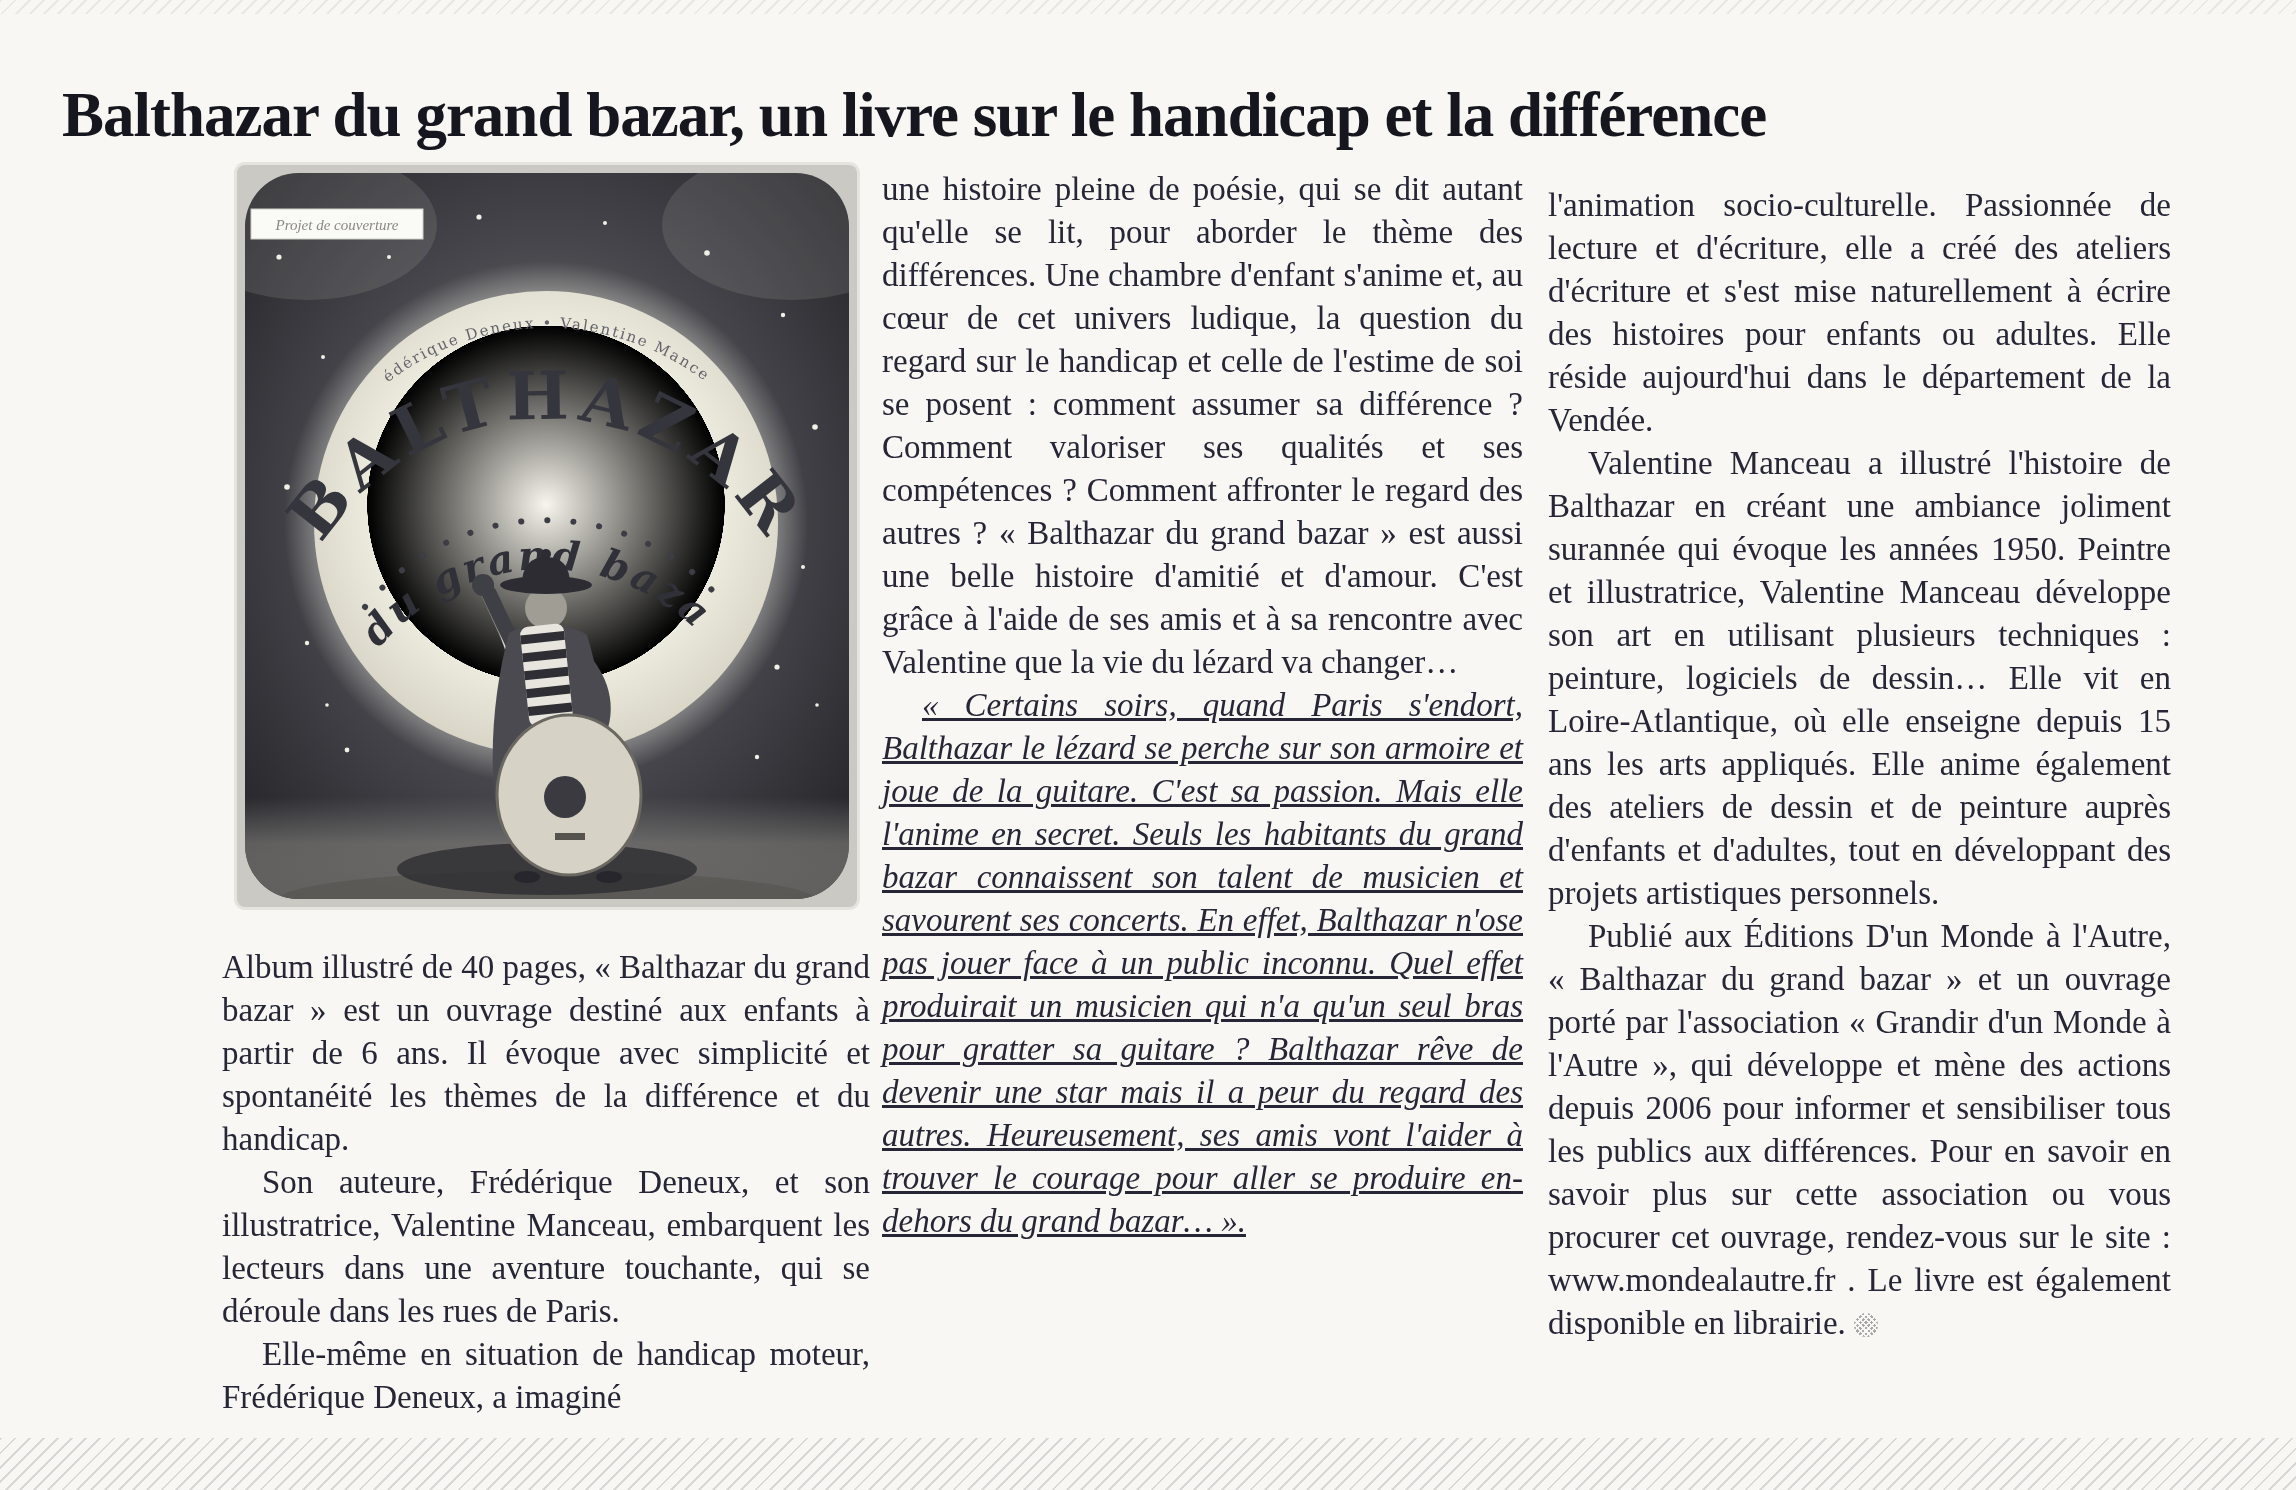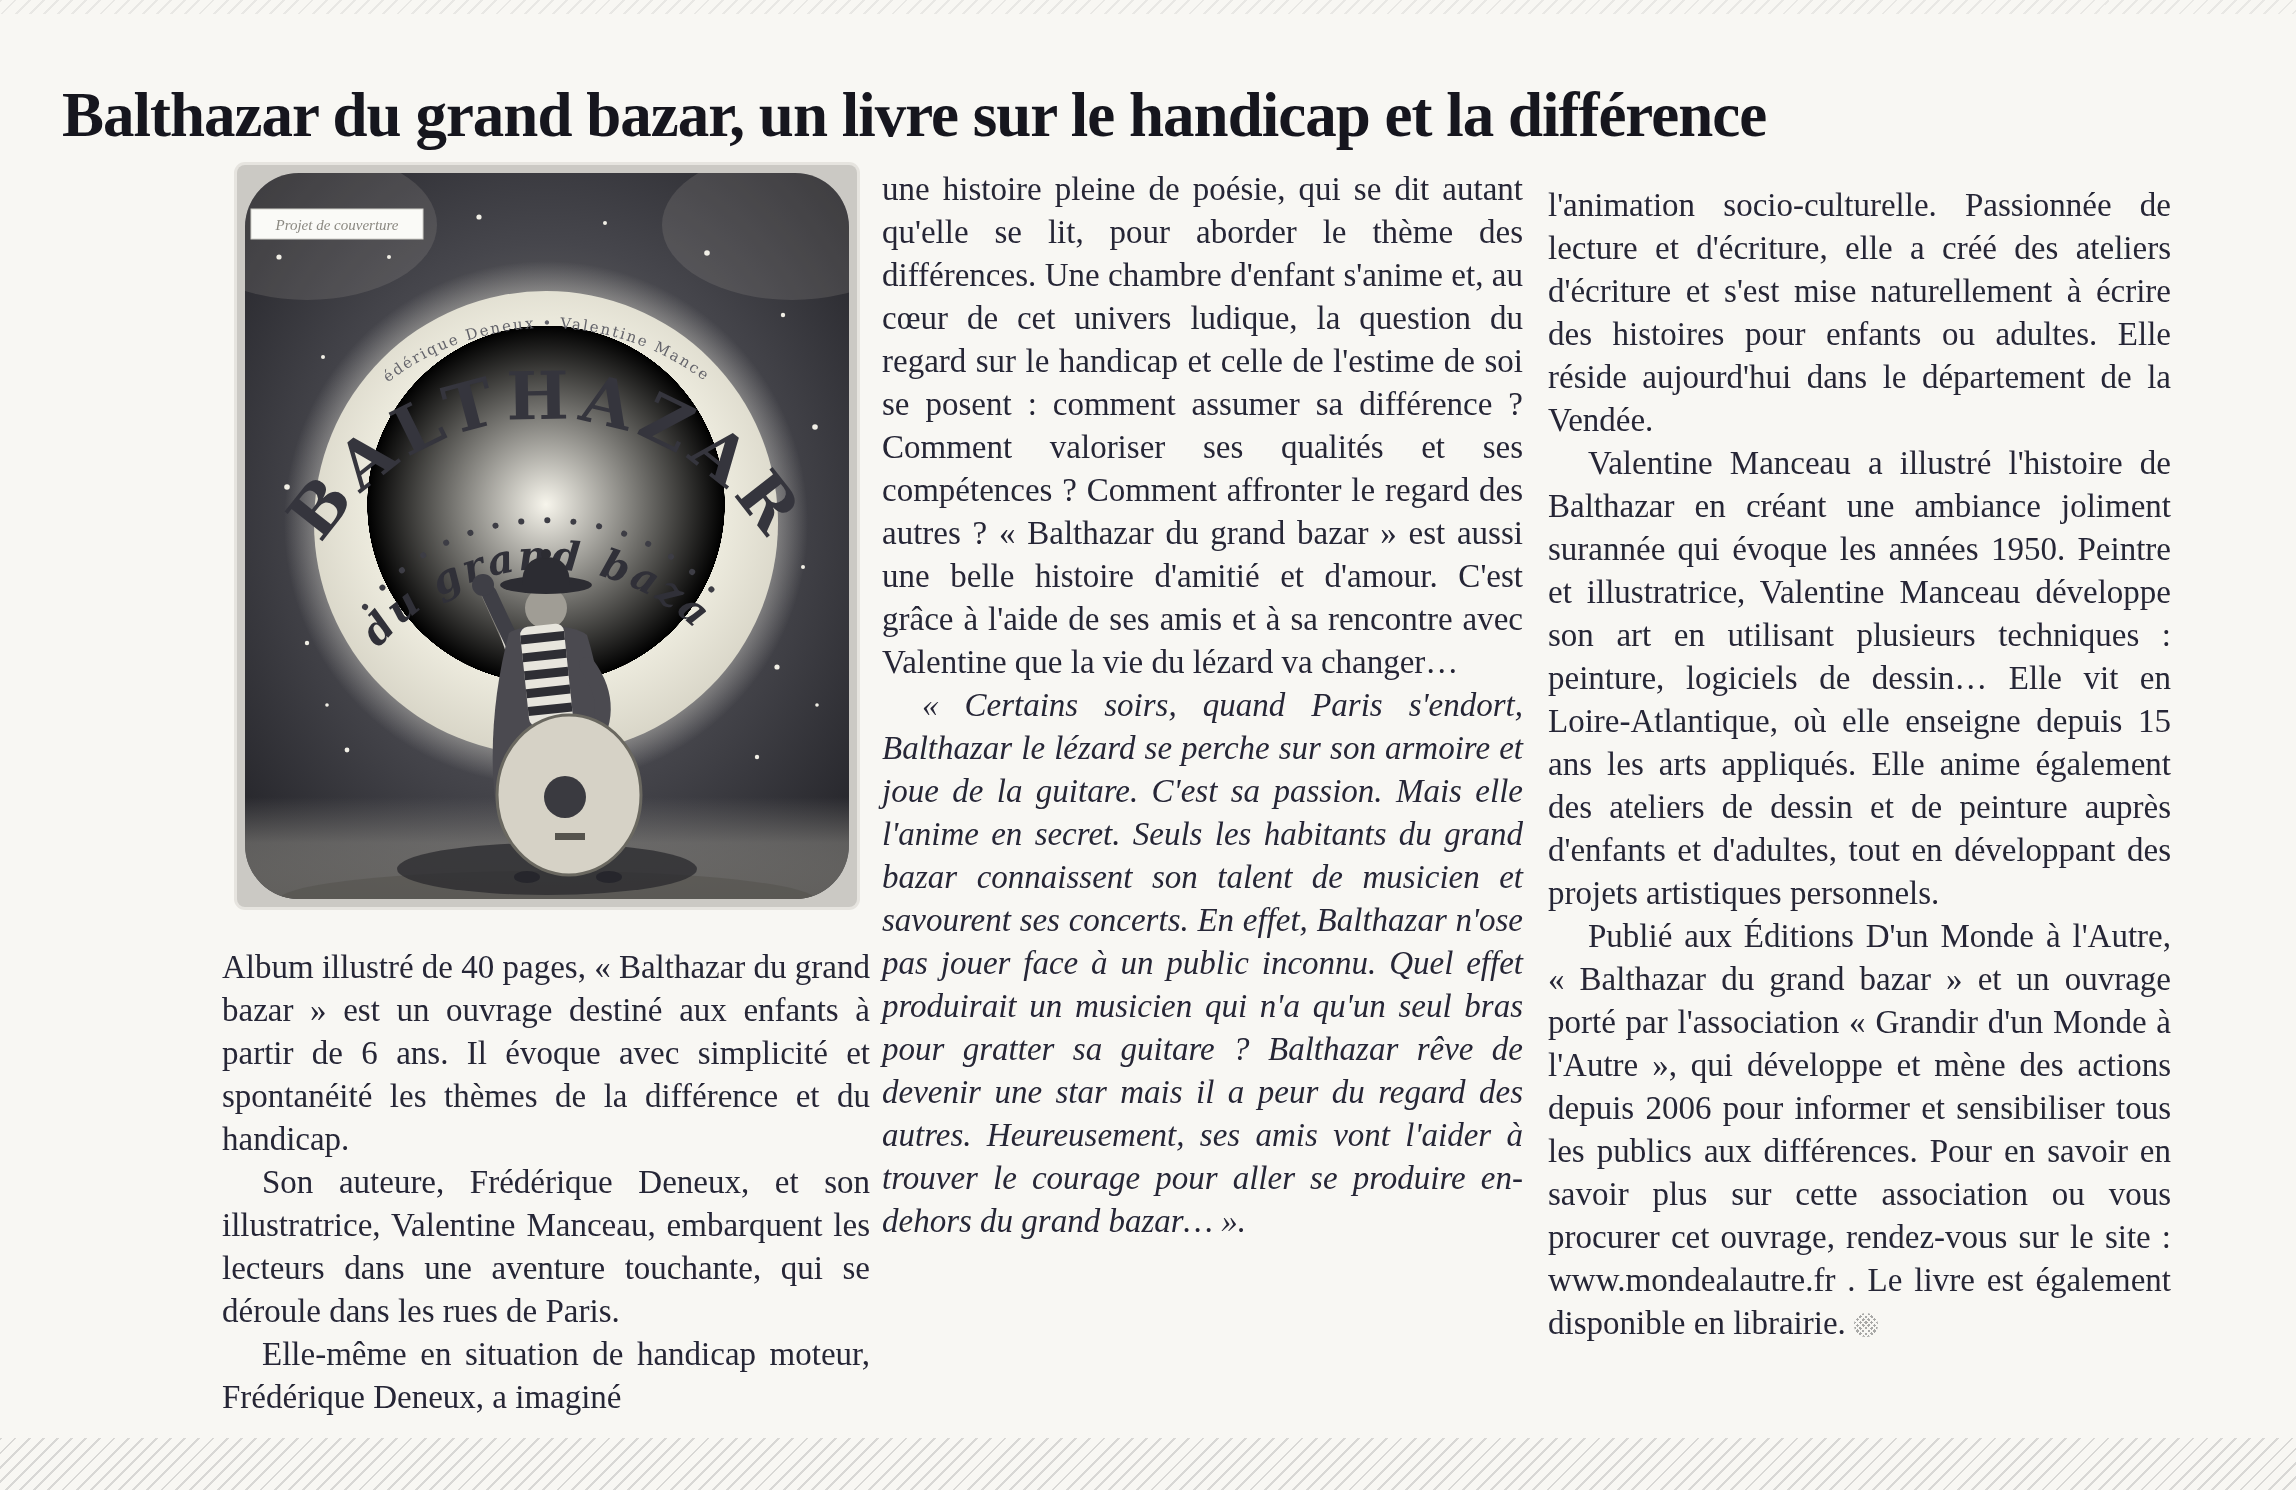--- a/index.html
+++ b/index.html
@@ -33,21 +33,21 @@
     position:absolute;
     font-size:33px;line-height:43px;
     text-align:justify;
     hyphens:auto;-webkit-hyphens:auto;
   }
   .col.left{left:222px;top:946px;width:648px;}
   .col.middle{left:882px;top:168px;width:641px;}
   .col.right{left:1548px;top:168px;width:623px;margin-top:16px;}
   .para{margin:0;}
   .para.indent{text-indent:40px;}
-  .para.italic{font-style:italic;}
+  .para.italic{font-style:italic;text-decoration:underline;}
   .it{}
   .endmark{
     display:inline-block;width:24px;height:24px;border-radius:50%;
     margin-left:8px;vertical-align:-3px;
     background-color:#a8a8a6;
     background-image:repeating-linear-gradient(45deg,#f8f7f3 0 1.5px,transparent 1.5px 4px),
                      repeating-linear-gradient(-45deg,#f8f7f3 0 1.5px,transparent 1.5px 4px);
   }
 </style>
 </head>

